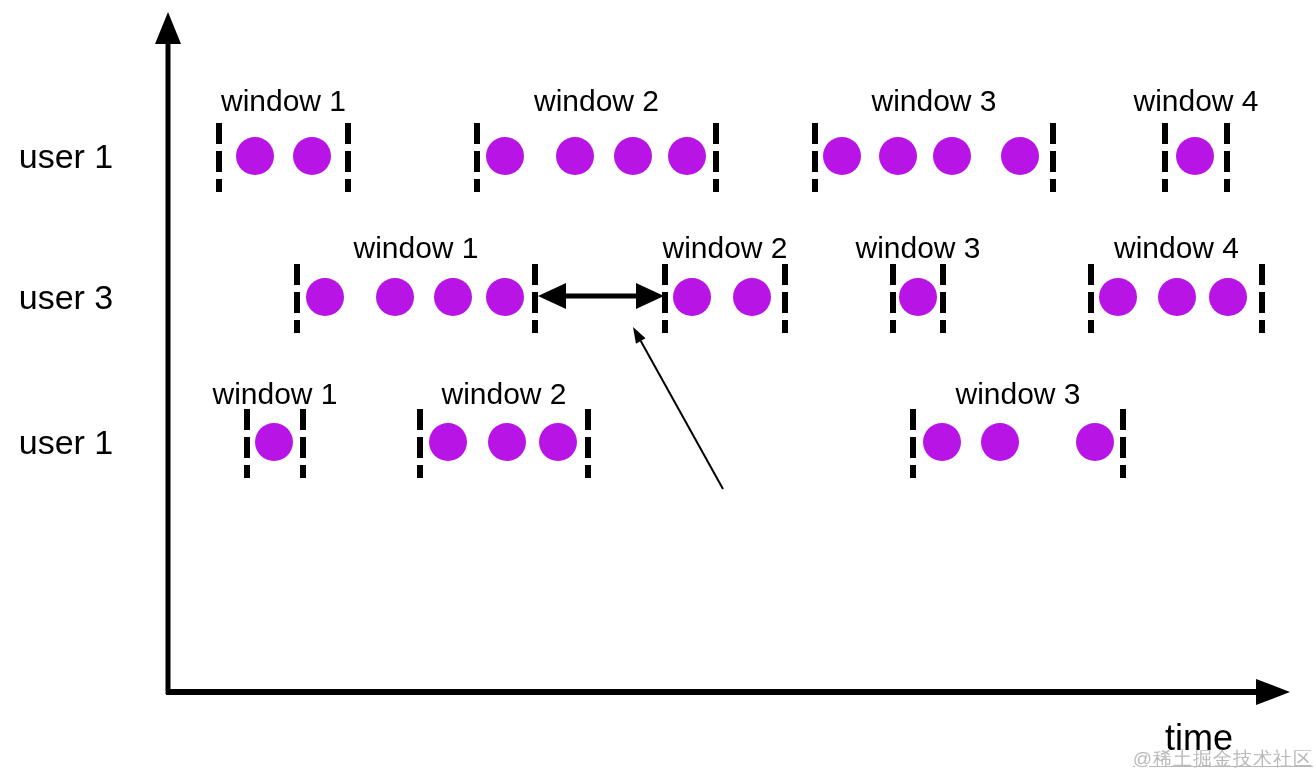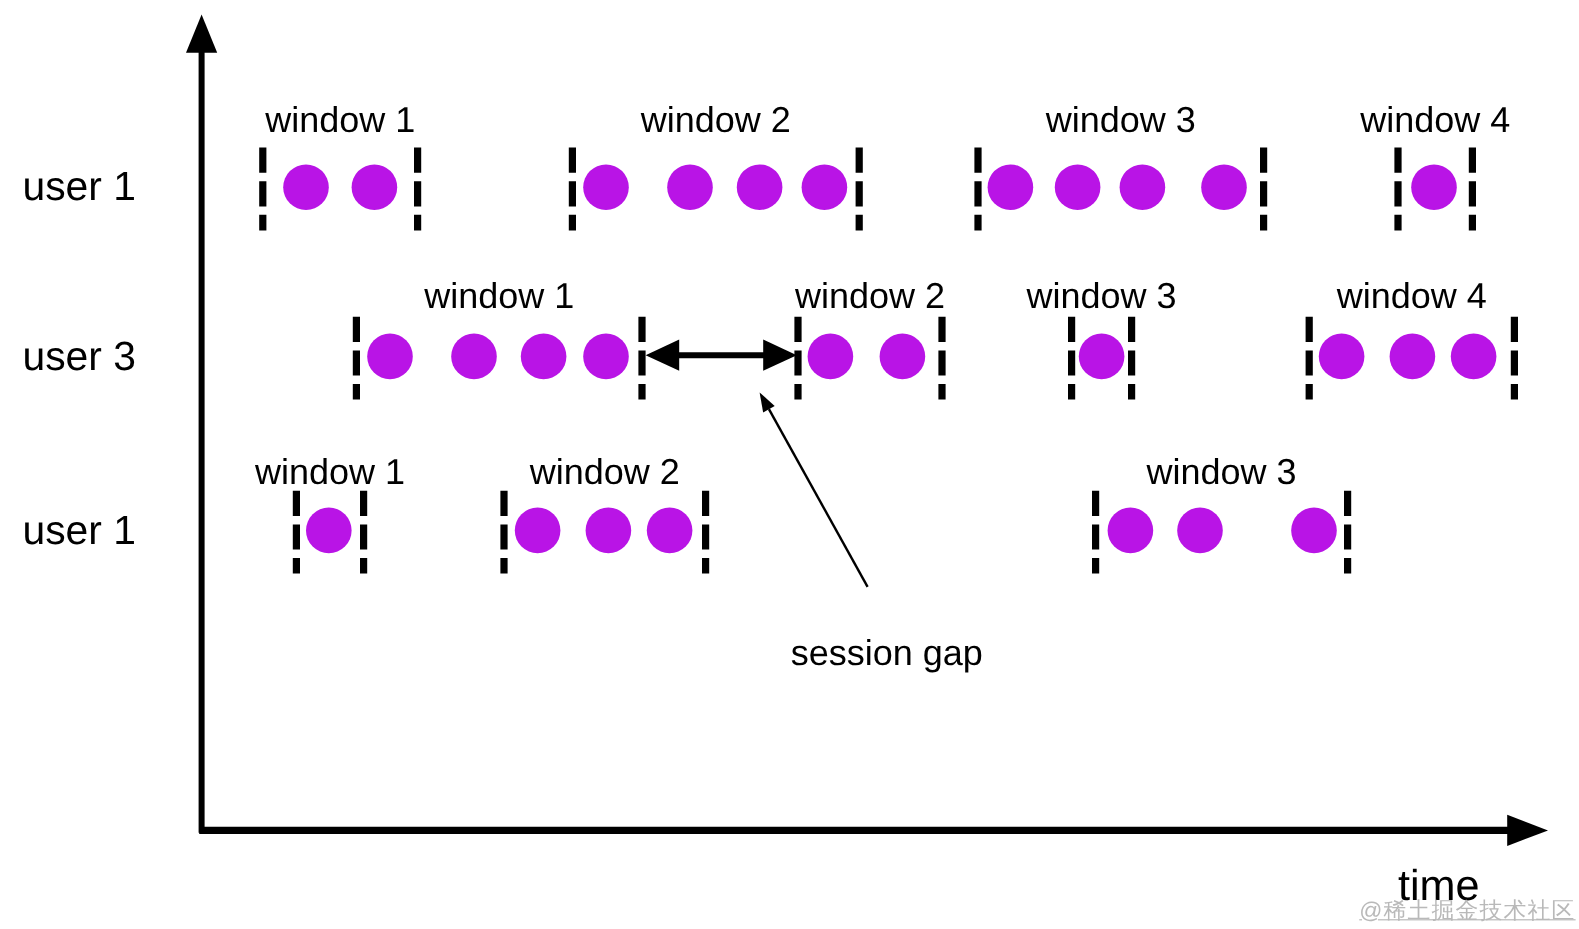--- a/index.html
+++ b/index.html
@@ -80,21 +80,20 @@
       <circle cx="942" cy="442" r="19" fill="#B914E6"></circle>
       <circle cx="1000" cy="442" r="19" fill="#B914E6"></circle>
       <circle cx="1095" cy="442" r="19" fill="#B914E6"></circle>
       <line x1="564" y1="296" x2="638" y2="296" stroke="#000000" stroke-width="5"></line>
       <polygon points="538,296 566,283 566,309" fill="#000000"></polygon>
       <polygon points="664,296 636,283 636,309" fill="#000000"></polygon>
       <line x1="723" y1="489" x2="640.7702868988581" y2="340.9865164179446" stroke="#000000" stroke-width="2"></line>
       <polygon points="633,327 645.5781519175266,338.3154802964621 635.9624218801896,343.65755253942706" fill="#000000"></polygon>
     </svg>
 
-  <div class="label gap-label" id="gap-label" style="left: 739px; top: 545px;">session gap</div>
 
   <div class="label time-label" id="time-label" style="left: 1199px; top: 738px;">time</div>
 
   <div class="watermark">@稀土掘金技术社区</div>
 <div class="label user-label" style="left: 66px; top: 156px;">user 1</div>
     <div class="label window-label" style="left: 283.5px; top: 89px;">window 1</div>
     <div class="label window-label" style="left: 596.5px; top: 89px;">window 2</div>
     <div class="label window-label" style="left: 934px; top: 89px;">window 3</div>
     <div class="label window-label" style="left: 1196px; top: 89px;">window 4</div>
     <div class="label user-label" style="left: 66px; top: 297px;">user 3</div>

